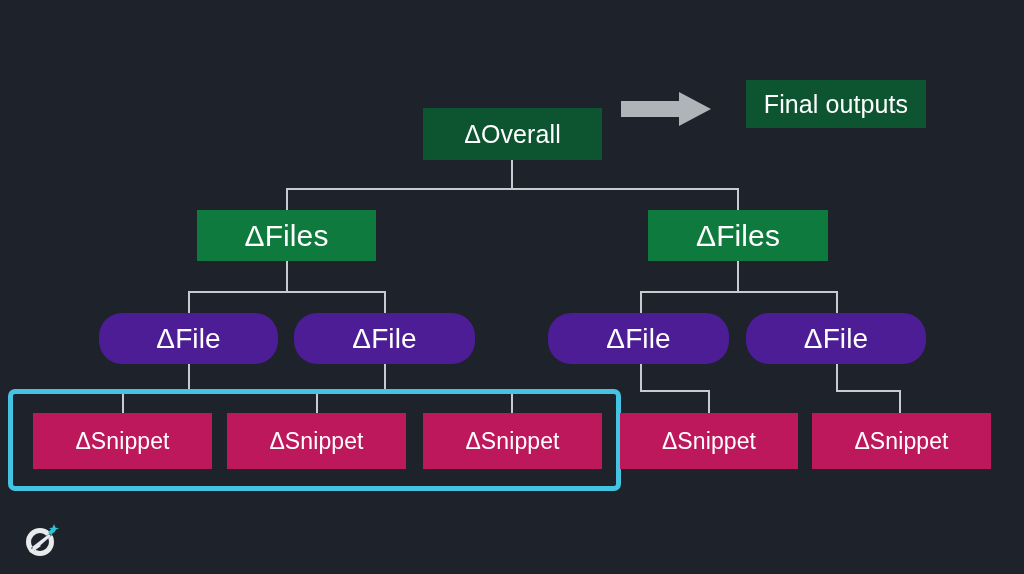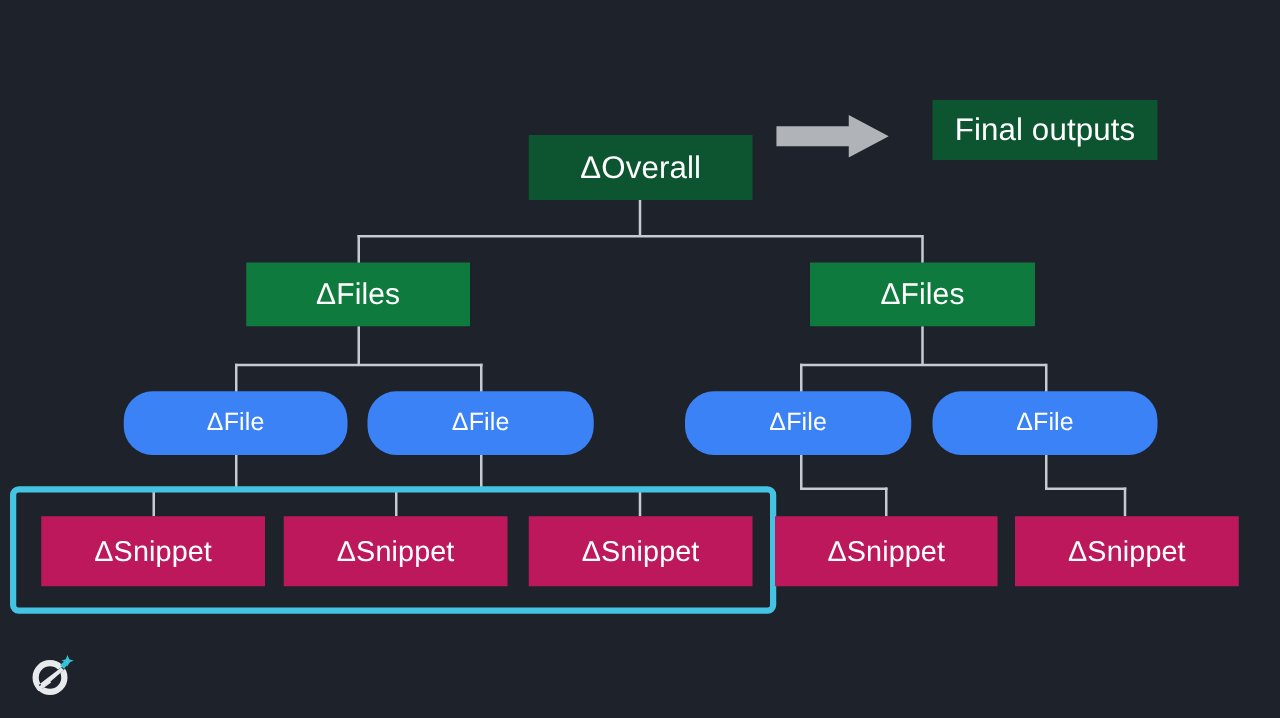--- a/index.html
+++ b/index.html
@@ -36,25 +36,25 @@
   .node-overall {
     background: #0d5530;
     font-size: 25px;
   }
   .node-final {
     background: #0d5530;
     font-size: 25px;
   }
   .node-files {
     background: #0f7a3d;
-    font-size: 24px;
+    font-size: 30px;
   }
   .node-file {
-    background: #3b82f6;
-    font-size: 20px;
+    background: #4c1d95;
+    font-size: 28px;
     border-radius: 23px;
   }
   .node-snippet {
     background: #be185d;
     font-size: 23px;
   }
 
   
   .line {
     position: absolute;

